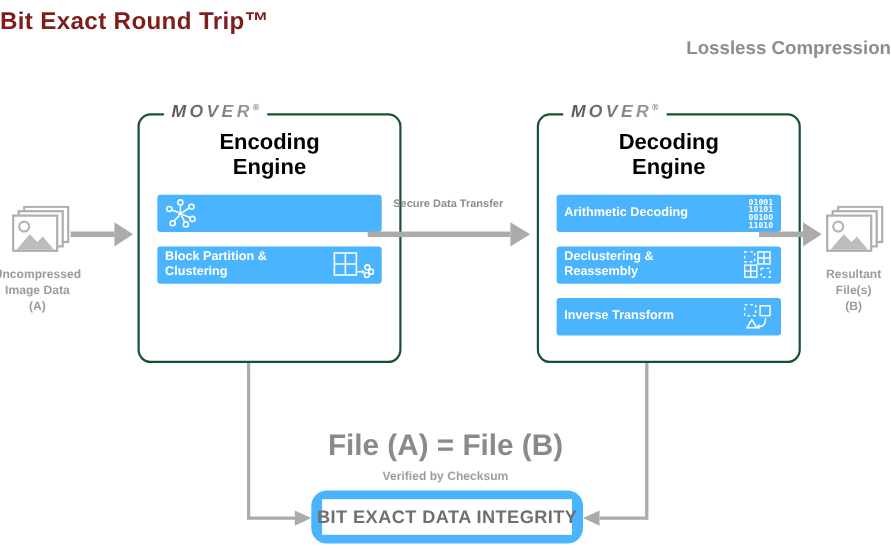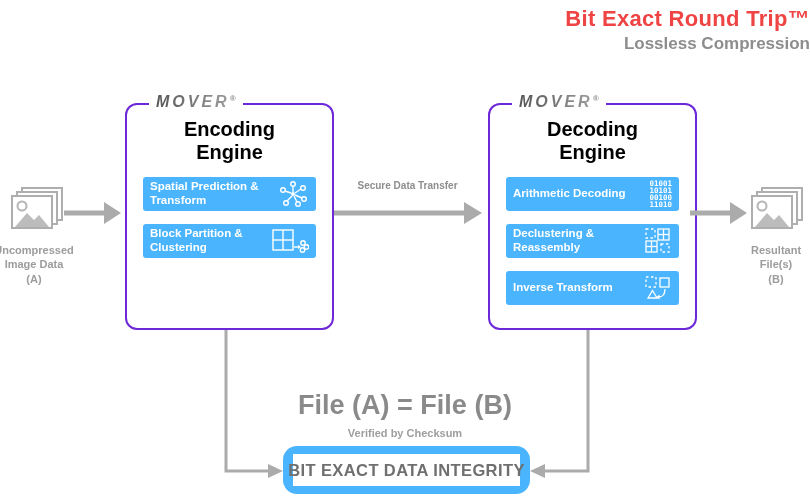--- a/index.html
+++ b/index.html
@@ -1,25 +1,25 @@
 <!DOCTYPE html>
 <html><head>
 <meta charset="utf-8">
 <style>
   html,body{margin:0;padding:0;background:#fff;}
   .canvas{position:relative;width:810px;height:500px;background:#fff;overflow:hidden;
           font-family:"Liberation Sans",sans-serif;}
 
-  .title{position:absolute;top:6px;left:0;right:0;text-align:right;
-         font-size:22px;font-weight:bold;color:#ef4444;letter-spacing:.3px;}
+  .title{position:absolute;top:6px;left:0;right:0;text-align:left;
+         font-size:22px;font-weight:bold;color:#7f1d1d;letter-spacing:.3px;}
   .subtitle{position:absolute;top:34px;left:0;right:0;text-align:right;
             font-size:17px;font-weight:bold;color:#8d8d8d;}
 
-  .engine-box{position:absolute;top:103px;width:209px;height:227px;background:#fff;
-              border:2px solid #6d28d9;border-radius:12px;box-sizing:border-box;}
+  .engine-box{position:absolute;top:103px;width:240px;height:227px;background:#fff;
+              border:2px solid #14532d;border-radius:12px;box-sizing:border-box;}
   .engine-box.enc{left:125px;}
   .engine-box.dec{left:488px;}
 
   .brand{position:absolute;top:-12px;left:22px;background:#fff;padding:0 7px;
          font-style:italic;font-weight:bold;font-size:16px;letter-spacing:3px;
          color:#6e6e6e;white-space:nowrap;}
   @supports (-webkit-background-clip:text){
     .brand-txt{background:linear-gradient(90deg,#565656,#9d9d9d);
                -webkit-background-clip:text;background-clip:text;color:transparent;}
   }
@@ -101,21 +101,20 @@
   <div class="engine-box enc">
     <div class="brand">
       <span class="brand-txt">MOVER</span><span class="brand-mark">®</span>
     </div>
     <div class="engine-title">
       <div>Encoding</div>
       <div>Engine</div>
     </div>
     <div class="steps">
       <div class="step">
-        <div class="step-label">Spatial Prediction &amp; Transform</div>
         <div class="step-icon">
           <svg width="30" height="30" viewBox="0 0 30 30" fill="none" stroke="#fff" stroke-width="1.4">
             <circle cx="14" cy="15" r="2" fill="#fff" stroke="none"></circle>
             <line x1="14" y1="13" x2="14" y2="7"></line>
               <circle cx="14" cy="5" r="2.3"></circle>
             <line x1="16" y1="14" x2="22" y2="10"></line>
               <circle cx="24" cy="9" r="2.3"></circle>
             <line x1="16" y1="16" x2="23" y2="19"></line>
               <circle cx="25" cy="20" r="2.3"></circle>
             <line x1="15" y1="17" x2="18" y2="23"></line>

